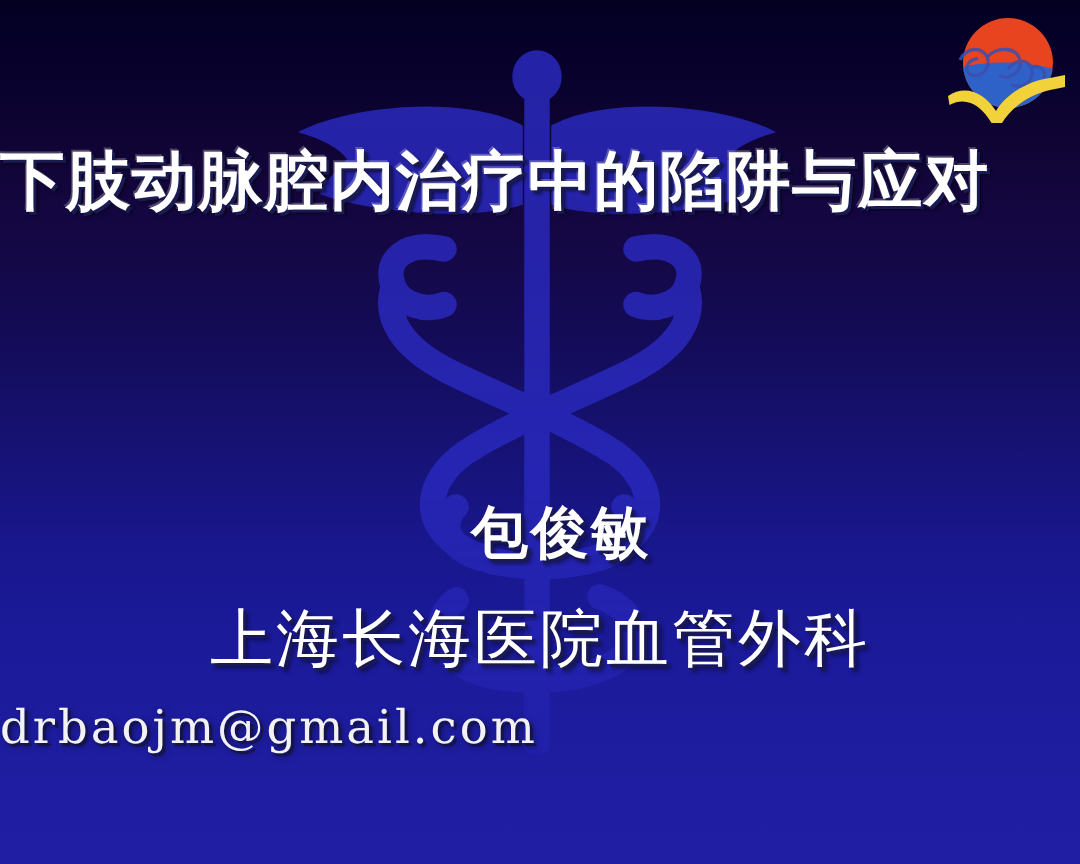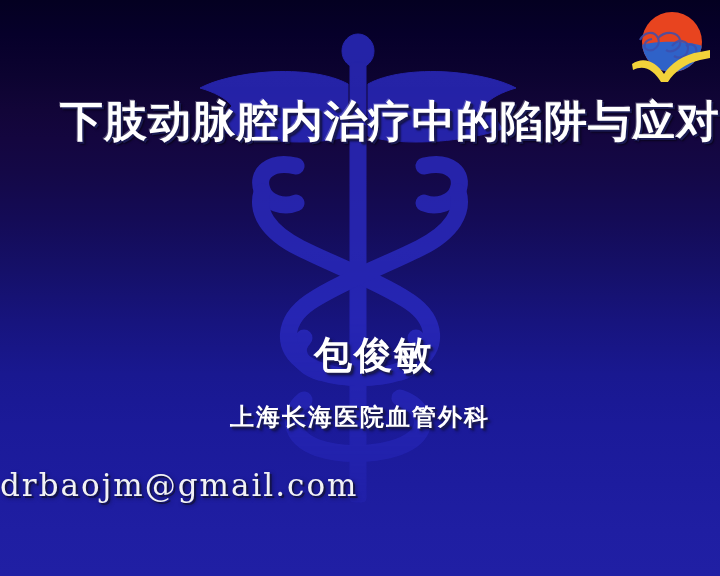--- a/index.html
+++ b/index.html
@@ -36,21 +36,21 @@
   #logo{
     position:absolute;
     left:628px;top:6px;
     width:86px;height:80px;
   }
   
   .title{
     position:absolute;
     left:0;right:0;
     top:100px;
-    text-align:right;
+    text-align:left;
     font-family:"DejaVu Sans","Liberation Sans",sans-serif;
     font-weight:bold;
     font-size:43px;
     letter-spacing:1px;
     color:#ffffff;
     text-shadow:
       2px 2px 0 #1a1a52,
       3px 3px 2px rgba(0,0,0,.55),
       -1px -1px 0 rgba(255,255,255,.25);
     white-space:nowrap;
@@ -69,22 +69,22 @@
       2px 2px 0 #1a1a52,
       3px 3px 3px rgba(0,0,0,.5);
     line-height:1;
     padding-left:28px;
   }
   .affil{
     position:absolute;
     left:0;right:0;
     top:405px;
     text-align:center;
-    font-weight:bold;
-    font-size:24px;
+    font-weight:normal;
+    font-size:42px;
     color:#ffffff;
     letter-spacing:2px;
     text-shadow:
       2px 2px 0 #1a1a52,
       3px 3px 3px rgba(0,0,0,.5);
     line-height:1;
   }
   .email{
     position:absolute;
     left:0;right:0;

